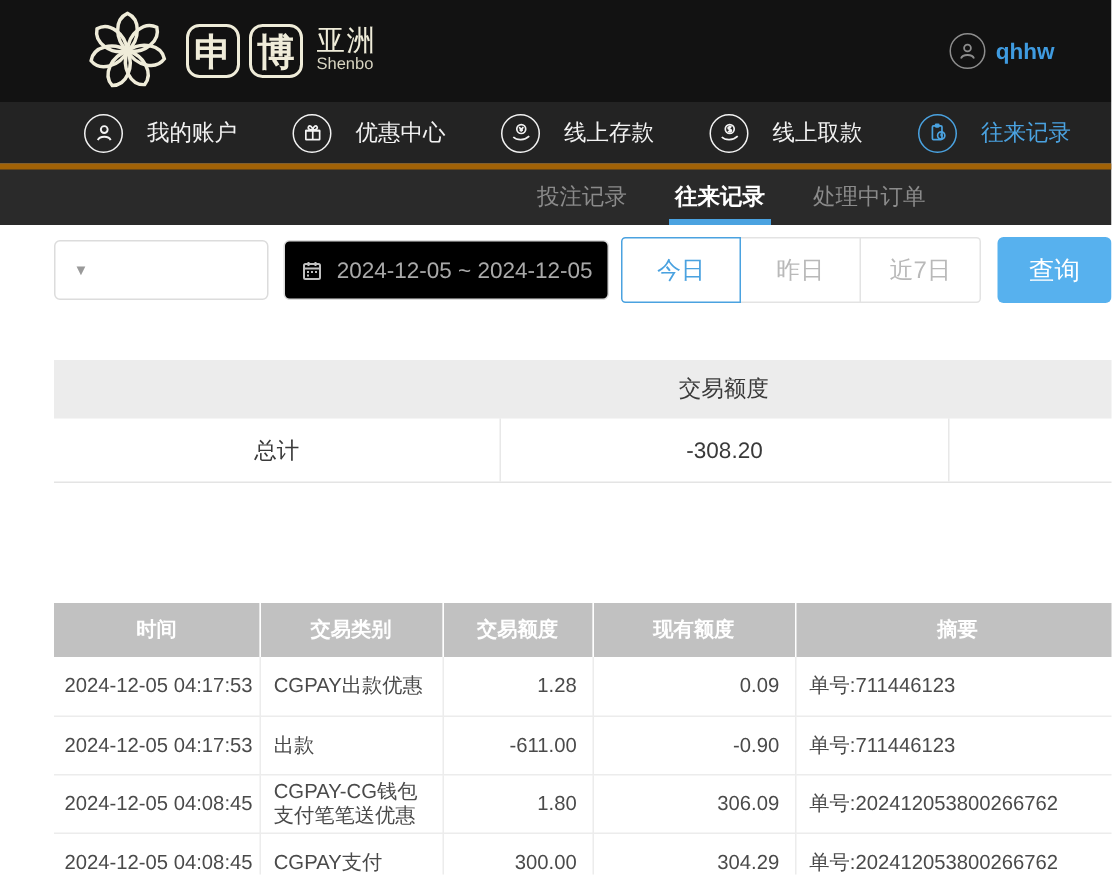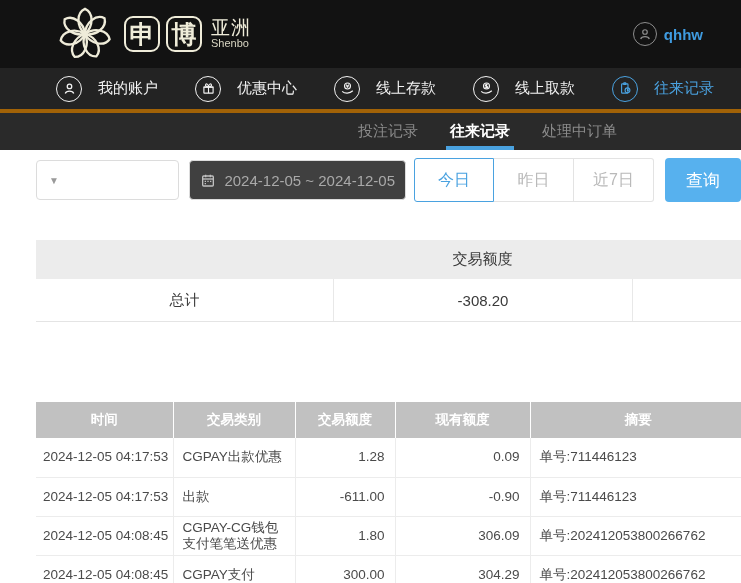--- a/index.html
+++ b/index.html
@@ -44,21 +44,21 @@
 
   
   .content { background:#fff; }
   .filter-row { display:flex; align-items:center; margin:8px 0 0 36px; height:44px; }
   .select-box { width:155px; height:40px; border:1px solid #dcdcdc; border-radius:4px;
     display:flex; align-items:center; justify-content:space-between; padding:0 12px;
     font-size:15px; color:#4a4a4a; cursor:pointer; background:#fff; }
   .select-caret { color:#9a9a9a; font-size:10px; }
   .date-box { width:226px; height:40px; border:1px solid #dcdcdc; border-radius:4px;
     display:flex; align-items:center; gap:8px; padding:0 10px; margin-left:10px;
-    font-size:15px; color:#a9a9a9; cursor:pointer; background:#404040; white-space:nowrap; }
+    font-size:15px; color:#a9a9a9; cursor:pointer; background:#000000; white-space:nowrap; }
   .cal-ico { width:16px; height:16px; color:#c0c0c0; flex:0 0 auto; }
   .btn-group { display:flex; margin-left:8px; height:44px; }
   .qbtn { width:80px; height:44px; background:#fff; border:1px solid #e3e3e3;
     border-left:none; color:#b9b9b9; font-size:16px; display:flex; align-items:center;
     justify-content:center; cursor:pointer; }
   .qbtn:first-child { border-left:1px solid #e3e3e3; border-radius:3px 0 0 3px; }
   .qbtn:last-child { border-radius:0 3px 3px 0; }
   .qbtn.active { border:1px solid #4aa2e0; color:#4aa2e0; }
   .query-btn { margin-left:11px; width:76px; height:44px; background:#57b1ee; color:#fff;
     font-size:17px; border:none; border-radius:4px; display:flex; align-items:center;

